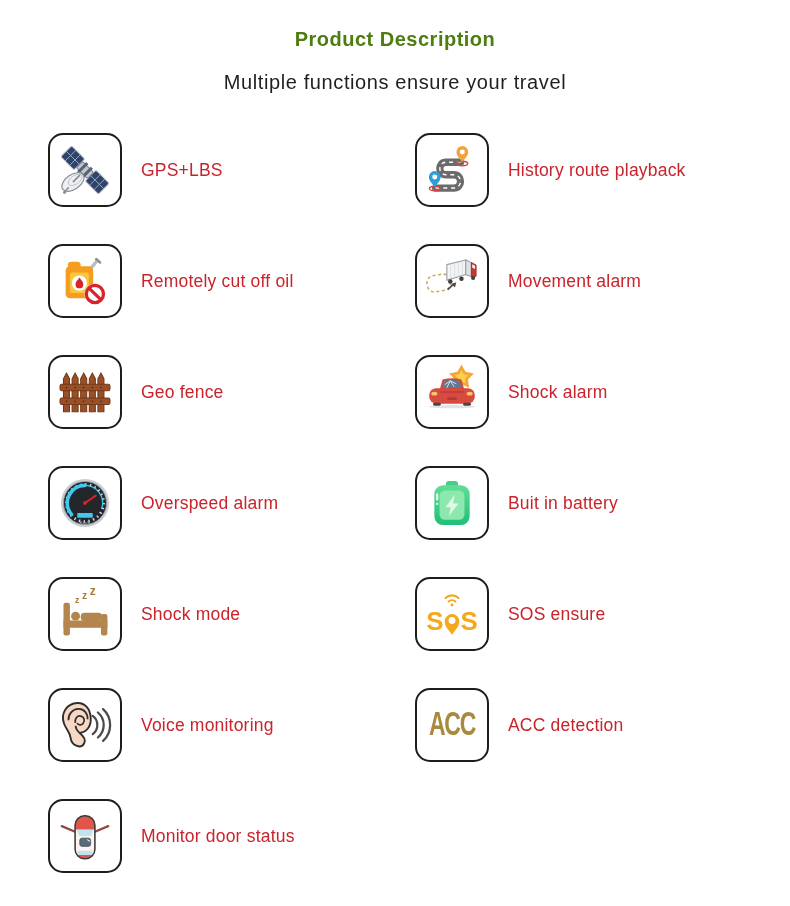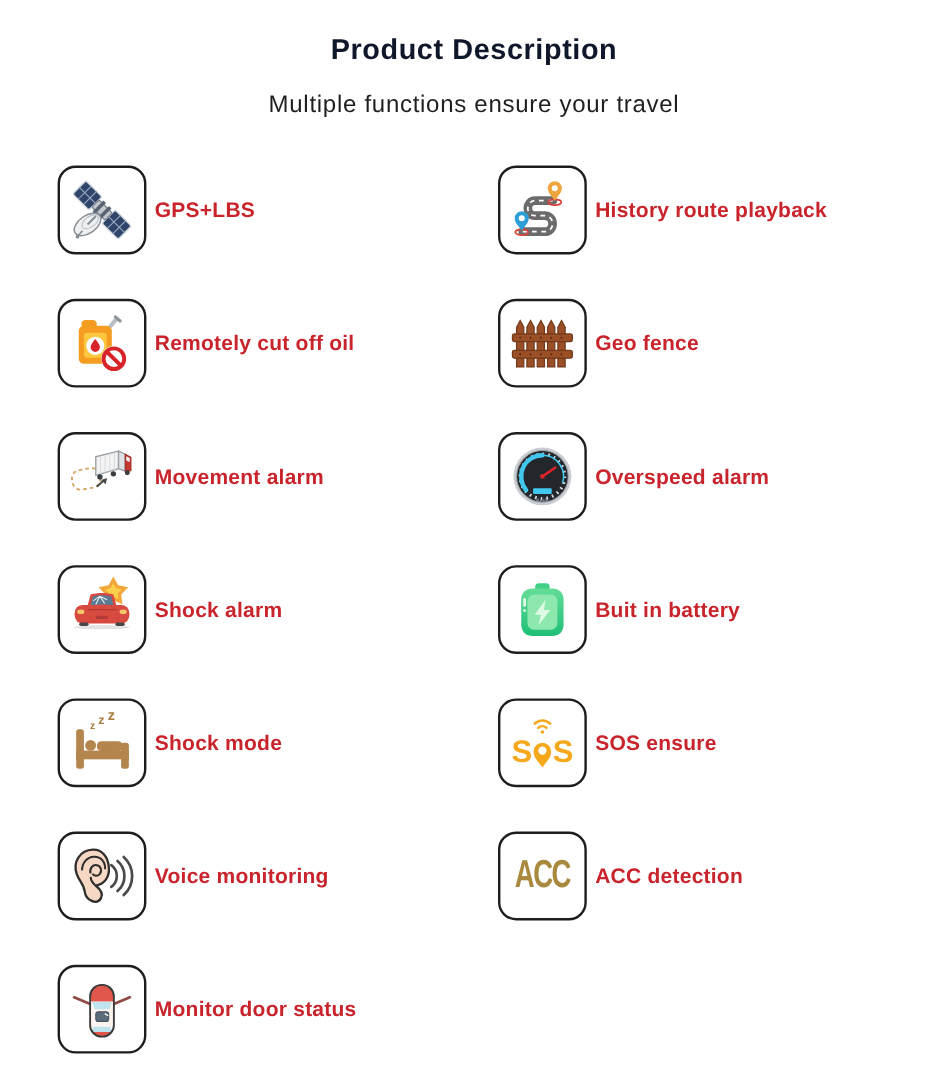--- a/index.html
+++ b/index.html
@@ -2,39 +2,39 @@
 <html><head>
 <meta charset="utf-8">
 <style>
   html,body { margin:0; padding:0; background:#ffffff; }
   .page {
     position:relative; width:790px; height:906px; overflow:hidden;
     background:#ffffff; font-family:"Liberation Sans", sans-serif;
   }
   .title {
     margin:28px 0 0; text-align:center;
-    font-size:24px; font-weight:700; color:#0f172a; letter-spacing:.5px;
+    font-size:20px; font-weight:700; color:#4d7c0f; letter-spacing:.5px;
   }
   .subtitle {
     margin:20px 0 12px; text-align:center;
     font-size:20px; font-weight:400; color:#1f1f1f; letter-spacing:.6px;
   }
   .features {
     display:grid; grid-template-columns:367px 1fr;
     grid-auto-rows:111px; padding-left:48px; margin-top:39px;
   }
   .feature { display:flex; align-items:center; height:74px; }
   .icon-box {
     width:74px; height:74px; box-sizing:border-box; flex:0 0 auto;
     border:2px solid #1d1d1d; border-radius:15px; background:#fff;
     display:flex; align-items:center; justify-content:center;
   }
   .icon-box svg { width:62px; height:62px; display:block; }
   .label {
-    margin-left:7px; font-size:17.5px; font-weight:700;
+    margin-left:19px; font-size:17.5px; font-weight:400;
     color:var(--label-red, #c9232b); letter-spacing:.2px; white-space:nowrap;
   }
   .label .suffix { color:#4d2027; }
   svg text { font-family:"Liberation Sans", sans-serif; }
 </style>
 </head>
 <body style="--label-red: #c9232b;">
 
 <div class="page">
 
@@ -89,20 +89,39 @@
           <rect x="13.5" y="19" width="32" height="37" rx="5" fill="#f59d20"></rect>
           <rect x="18.5" y="26" width="22" height="24" rx="3" fill="#fcc63d"></rect>
           <circle cx="29.5" cy="38.5" r="8.8" fill="#ffffff"></circle>
           <path d="M29.5 32 C26.6 35.8 25 37.5 25 40 a4.5 4.5 0 0 0 9 0 C34 37.5 32.4 35.8 29.5 32 Z" fill="#d8232a"></path>
           <circle cx="47.5" cy="51" r="12.2" fill="#ffffff"></circle>
           <circle cx="47.5" cy="51" r="10" fill="none" stroke="#d8232a" stroke-width="3.8"></circle>
           <path d="M40.6 44.3 L54.4 57.7" stroke="#d8232a" stroke-width="3.8"></path>
         </svg>
       </div>
       <span class="label">Remotely cut off oil</span>
+    </div>
+
+    <div class="feature">
+      <div class="icon-box">
+        <svg viewBox="0 0 72 72">
+          <rect x="7" y="29" width="27" height="19" rx="8" transform="rotate(-10 20 38)" fill="none" stroke="#d9a566" stroke-width="1.8" stroke-dasharray="3.5 3"></rect>
+          <path d="M31 46 L37.5 40" stroke="#4a4a4a" stroke-width="2"></path>
+          <polygon points="41,37.5 35,39.5 39.5,43.5" fill="#4a4a4a"></polygon>
+          <polygon points="30,17 52,11.5 52,28.5 30,35" fill="#f4f4f4" stroke="#9aa0a6" stroke-width="1.3"></polygon>
+          <path d="M34.5 16 V33.8 M39 14.8 V32.5 M43.5 13.7 V31.2 M48 12.6 V29.9" stroke="#d9dcdf" stroke-width="1"></path>
+          <polygon points="52,11.5 58.5,14.5 58.5,31 52,28.5" fill="#dfe2e5" stroke="#9aa0a6" stroke-width="1.3"></polygon>
+          <polygon points="58.5,14.5 64,17.5 64,30.5 58.5,31" fill="#c8372f" stroke="#9c2a24" stroke-width="1"></polygon>
+          <polygon points="59.5,16.5 62.8,18.3 62.8,22 59.5,20.5" fill="#eef2f5"></polygon>
+          <circle cx="34" cy="36.5" r="2.6" fill="#3a3f44"></circle>
+          <circle cx="47" cy="33.5" r="2.6" fill="#3a3f44"></circle>
+          <circle cx="60.5" cy="32.5" r="2.4" fill="#3a3f44"></circle>
+        </svg>
+      </div>
+      <span class="label">Movement alarm</span>
     </div>
 
     <div class="feature">
       <div class="icon-box">
         <svg viewBox="0 0 72 72">
           <g fill="#9b4f26" stroke="#713a1b" stroke-width="1.2">
             <polygon points="11,20.5 14.5,14 18,20.5 18,59 11,59"></polygon>
             <polygon points="21,20.5 24.5,14 28,20.5 28,59 21,59"></polygon>
             <polygon points="31,20.5 34.5,14 38,20.5 38,59 31,59"></polygon>
             <polygon points="41,20.5 44.5,14 48,20.5 48,59 41,59"></polygon>
@@ -118,56 +137,20 @@
               <circle cx="54.5" cy="30.8" r="1"></circle>
             <circle cx="14.5" cy="46.8" r="1"></circle>
               <circle cx="24.5" cy="46.8" r="1"></circle>
               <circle cx="34.5" cy="46.8" r="1"></circle>
               <circle cx="44.5" cy="46.8" r="1"></circle>
               <circle cx="54.5" cy="46.8" r="1"></circle>
           </g>
         </svg>
       </div>
       <span class="label">Geo fence</span>
-    </div>
-
-    <div class="feature">
-      <div class="icon-box">
-        <svg viewBox="0 0 72 72">
-          <rect x="7" y="29" width="27" height="19" rx="8" transform="rotate(-10 20 38)" fill="none" stroke="#d9a566" stroke-width="1.8" stroke-dasharray="3.5 3"></rect>
-          <path d="M31 46 L37.5 40" stroke="#4a4a4a" stroke-width="2"></path>
-          <polygon points="41,37.5 35,39.5 39.5,43.5" fill="#4a4a4a"></polygon>
-          <polygon points="30,17 52,11.5 52,28.5 30,35" fill="#f4f4f4" stroke="#9aa0a6" stroke-width="1.3"></polygon>
-          <path d="M34.5 16 V33.8 M39 14.8 V32.5 M43.5 13.7 V31.2 M48 12.6 V29.9" stroke="#d9dcdf" stroke-width="1"></path>
-          <polygon points="52,11.5 58.5,14.5 58.5,31 52,28.5" fill="#dfe2e5" stroke="#9aa0a6" stroke-width="1.3"></polygon>
-          <polygon points="58.5,14.5 64,17.5 64,30.5 58.5,31" fill="#c8372f" stroke="#9c2a24" stroke-width="1"></polygon>
-          <polygon points="59.5,16.5 62.8,18.3 62.8,22 59.5,20.5" fill="#eef2f5"></polygon>
-          <circle cx="34" cy="36.5" r="2.6" fill="#3a3f44"></circle>
-          <circle cx="47" cy="33.5" r="2.6" fill="#3a3f44"></circle>
-          <circle cx="60.5" cy="32.5" r="2.4" fill="#3a3f44"></circle>
-        </svg>
-      </div>
-      <span class="label">Movement alarm</span>
-    </div>
-
-    <div class="feature">
-      <div class="icon-box">
-        <svg viewBox="0 0 72 72">
-          <circle cx="36" cy="36" r="28" fill="#caced3"></circle>
-          <circle cx="36" cy="36" r="25" fill="#23272c" stroke="#9aa0a6" stroke-width="1"></circle>
-          <circle cx="36" cy="36" r="21.5" fill="none" stroke="#d5dae0" stroke-width="3.2" stroke-dasharray="1.6 4"></circle>
-          <path d="M20.3 49.2 A20.5 20.5 0 0 1 36 15.5" fill="none" stroke="#40c8ef" stroke-width="4.2" stroke-linecap="round"></path>
-          <path d="M36 15.5 A20.5 20.5 0 0 1 55.5 42.3" fill="none" stroke="#40c8ef" stroke-width="1.5"></path>
-          <path d="M36 36 L48.5 27.5" stroke="#d8232a" stroke-width="2.4" stroke-linecap="round"></path>
-          <circle cx="36" cy="36" r="2.3" fill="#d8232a"></circle>
-          <rect x="27" y="47.5" width="18" height="5.5" rx="1" fill="#40c8ef"></rect>
-          <text x="36" y="60.5" text-anchor="middle" font-size="4.8" font-weight="bold" fill="#98a0a8">Km/h</text>
-        </svg>
-      </div>
-      <span class="label">Overspeed alarm</span>
     </div>
 
     <div class="feature">
       <div class="icon-box">
         <svg viewBox="0 0 72 72">
           <polygon points="47,4 51.7,12.5 61.3,14.4 54.6,21.5 55.8,31.1 47,27 38.2,31.1 39.4,21.5 32.7,14.4 42.3,12.5" fill="#f3a73a"></polygon>
           <polygon points="47,10.8 49.6,15.4 54.9,16.5 51.2,20.4 51.8,25.7 47,23.4 42.2,25.7 42.8,20.4 39.1,16.5 44.4,15.4" fill="#fbd04b"></polygon>
           <ellipse cx="36" cy="53" rx="27" ry="2" fill="#e3e3e3"></ellipse>
           <path d="M21.5 34 L25 21.5 C32 19.5 40 19.5 47 21.5 L50.5 34 Z" fill="#d84a40"></path>
           <path d="M24.5 32.5 L27.2 23.2 C33.8 21.6 38.2 21.6 44.8 23.2 L47.5 32.5 C40 30.5 32 30.5 24.5 32.5 Z" fill="#5d7a94"></path>
@@ -180,20 +163,37 @@
           <rect x="14" y="48.5" width="9" height="3.4" rx="1.7" fill="#474747"></rect>
           <rect x="49" y="48.5" width="9" height="3.4" rx="1.7" fill="#474747"></rect>
         </svg>
       </div>
       <span class="label">Shock alarm</span>
     </div>
 
     <div class="feature">
       <div class="icon-box">
         <svg viewBox="0 0 72 72">
+          <circle cx="36" cy="36" r="28" fill="#caced3"></circle>
+          <circle cx="36" cy="36" r="25" fill="#23272c" stroke="#9aa0a6" stroke-width="1"></circle>
+          <circle cx="36" cy="36" r="21.5" fill="none" stroke="#d5dae0" stroke-width="3.2" stroke-dasharray="1.6 4"></circle>
+          <path d="M20.3 49.2 A20.5 20.5 0 0 1 36 15.5" fill="none" stroke="#40c8ef" stroke-width="4.2" stroke-linecap="round"></path>
+          <path d="M36 15.5 A20.5 20.5 0 0 1 55.5 42.3" fill="none" stroke="#40c8ef" stroke-width="1.5"></path>
+          <path d="M36 36 L48.5 27.5" stroke="#d8232a" stroke-width="2.4" stroke-linecap="round"></path>
+          <circle cx="36" cy="36" r="2.3" fill="#d8232a"></circle>
+          <rect x="27" y="47.5" width="18" height="5.5" rx="1" fill="#40c8ef"></rect>
+          <text x="36" y="60.5" text-anchor="middle" font-size="4.8" font-weight="bold" fill="#98a0a8">Km/h</text>
+        </svg>
+      </div>
+      <span class="label">Overspeed alarm</span>
+    </div>
+
+    <div class="feature">
+      <div class="icon-box">
+        <svg viewBox="0 0 72 72">
           <defs>
             <linearGradient id="bg1" x1="0" y1="0" x2="0" y2="1">
               <stop offset="0" stop-color="#63dd97"></stop>
                 <stop offset="1" stop-color="#1fbf77"></stop>
             </linearGradient>
           </defs>
           <rect x="29" y="10.5" width="14" height="9" rx="3.5" fill="#42cf86"></rect>
           <rect x="15.5" y="15.5" width="41" height="46" rx="10" fill="url(#bg1)"></rect>
           <rect x="21.5" y="21.5" width="29" height="34" rx="6.5" fill="#8ce8ad"></rect>
           <polygon points="39,26.5 28.5,41 34.5,41 32.5,51 43.5,36.5 37.5,36.5" fill="#dffbe6"></polygon>

